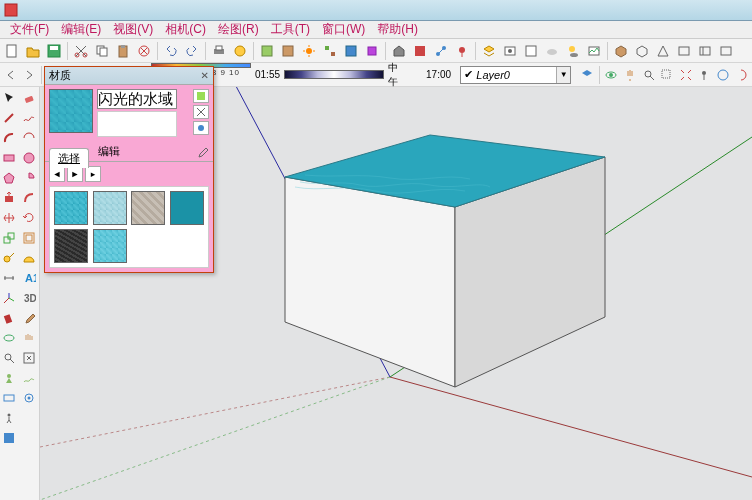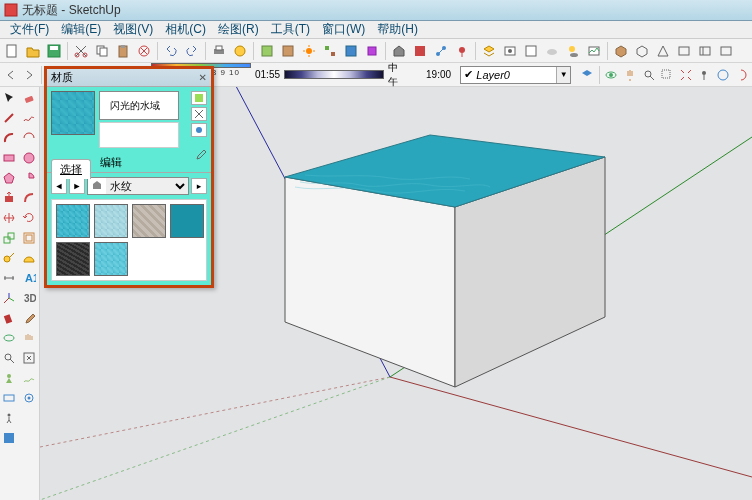--- a/index.html
+++ b/index.html
@@ -2,21 +2,21 @@
 <html><head>
 <meta charset="utf-8">
 <style>
 * { margin: 0; padding: 0; box-sizing: border-box; font-family: "Microsoft YaHei", Tahoma, sans-serif; }
 body { width: 752px; height: 500px; overflow: hidden; background: #fff; font-size: 11px; }
 
 .titlebar { height: 21px; background: linear-gradient(#d0e6f0, #b4d6e6); display: flex; align-items: center; padding: 0 4px; border-bottom: 1px solid #7a9ab0; }
 .titlebar .icon { width: 14px; height: 14px; margin-right: 4px; display:inline-flex; align-items:center; justify-content:center;}
 .titlebar .title { color: #333; font-size: 12px; }
 
-.menubar { height: 18px; background: #efefef; display: flex; align-items: flex-end; padding: 0 4px; border-bottom: 1px solid #ccc; font-size: 12px; color: #0c4a6e; }
+.menubar { height: 18px; background: #efefef; display: flex; align-items: flex-end; padding: 0 4px; border-bottom: 1px solid #ccc; font-size: 12px; color: #be185d; }
 .menubar .menu-item { padding: 0 6px; cursor: default; }
 
 .toolbar-row { height: 24px; background: #f3f3f3; display: flex; align-items: center; padding: 0 2px; border-bottom: 1px solid #d5d5d5; gap: 1px; }
 .tool-btn { width: 20px; height: 20px; display: inline-flex; align-items: center; justify-content: center; border: 1px solid transparent; border-radius: 2px; cursor: pointer; }
 .sep { width: 1px; height: 18px; background: #ccc; margin: 0 2px; }
 
 .shadow-panel { display: flex; align-items: center; gap: 4px; margin-left: 6px; font-size: 10px; }
 .color-grad { width: 100px; height: 5px; background: linear-gradient(to right, #b33, #fb3, #8c4, #4ae, #48f); border: 1px solid #666; }
 .num-scale { font-size: 8px; color: #333; letter-spacing: 1px;}
 .time-bar { width: 100px; height: 9px; background: linear-gradient(to right, #113, #448, #bbd, #fff 50%, #bbd, #448, #113); border: 1px solid #666; }
@@ -25,27 +25,27 @@
 .layer-box input { border:none; width:80px; font-size:11px; outline:none;font-style:italic;}
 .layer-box .dd { width:14px; background:#eee; border-left:1px solid #aaa; height:100%; display:flex; align-items:center; justify-content:center; font-size:8px;}
 
 .main-area { position: relative; height: calc(500px - 21px - 18px - 24px - 24px); display: flex; }
 
 .side-toolbar { width: 40px; background: #f3f3f3; border-right: 1px solid #d0d0d0; display: grid; grid-template-columns: 20px 20px; align-content: start; padding: 2px 0; gap: 2px 0; }
 .side-toolbar .tool-btn { width: 18px; height: 18px; }
 
 .viewport { flex: 1; position: relative; background: #e2e3e4; overflow: hidden; }
 
-.materials-panel { position: absolute; left: 44px; top: 66px; width: 170px; background: #5eead4; border: 3px solid #c2410c; box-shadow: 2px 2px 4px rgba(0,0,0,0.25); font-size: 11px; z-index: 10; }
+.materials-panel { position: absolute; left: 44px; top: 66px; width: 170px; background: #f9a8d4; border: 1px solid #c2410c; box-shadow: 2px 2px 4px rgba(0,0,0,0.25); font-size: 11px; z-index: 10; }
 .materials-panel .hdr { height: 18px; background: linear-gradient(#d0e0ea, #c0d5e0); display: flex; align-items: center; justify-content: space-between; padding: 0 4px; border-bottom: 1px solid #aaa; font-size: 11px; }
 .materials-panel .hdr .close { font-size: 10px; cursor: pointer; color:#555; font-family: Arial;}
 .mat-top { display: flex; padding: 4px; gap: 4px; }
 .preview { width: 44px; height: 44px; background: linear-gradient(45deg,#2aa0b8,#3cb5c8,#2aa0b8); border: 1px solid #666; background-size: 8px 8px; }
 .mat-info { flex: 1; display: flex; flex-direction: column; gap: 2px; }
-.mat-info input { height: 29px; font-size: 10px; border: 1px solid #888; padding: 0 10px; width: 80px; }
+.mat-info input { height: 20px; font-size: 15px; border: 1px solid #888; padding: 0 0; width: 80px; }
 .mat-info textarea { height: 26px; resize: none; font-size: 10px; border: 1px solid #ccc; background:#fff; width: 80px; }
 .mat-side-btns { display:flex; flex-direction:column; gap:2px;}
 .mat-side-btns .sb{ width:16px; height:14px; border:1px solid #aaa; background:#fff; font-size:9px; display:flex; align-items:center; justify-content:center; cursor:pointer;}
 .eyedrop { position:absolute; right:4px; top:78px; font-size:12px; cursor:pointer;}
 .tabs { display: flex; border-bottom: 1px solid #aaa; padding: 0 4px; font-size: 11px; }
 .tab { padding: 2px 8px; border: 1px solid transparent; border-bottom: none; cursor: pointer; }
 .tab.active { background: #fff; border-color: #aaa; border-radius: 3px 3px 0 0; position: relative; top: 7px; text-decoration: underline; }
 .cat-row { display: flex; padding: 4px; gap: 2px; align-items: center; }
 .nav-btn { width: 16px; height: 16px; border: 1px solid #aaa; background: #fff; display: flex; align-items: center; justify-content: center; font-size: 9px; cursor: pointer; }
 .cat-select { flex: 1; display:flex; border: 1px solid #888; background:#fff; height:18px; align-items:center;}
@@ -57,21 +57,20 @@
 </style>
 </head>
 <body>
 
 <div class="titlebar">
   <span class="icon">
     <svg width="14" height="14">
         <rect x="1" y="1" width="12" height="12" fill="#d44" stroke="#a22"></rect>
       </svg>
   </span>
-  <span class="title">无标题 - SketchUp</span>
 </div>
 
 <div class="menubar">
   <span class="menu-item">文件(F)</span>
   <span class="menu-item">编辑(E)</span>
   <span class="menu-item">视图(V)</span>
   <span class="menu-item">相机(C)</span>
   <span class="menu-item">绘图(R)</span>
   <span class="menu-item">工具(T)</span>
   <span class="menu-item">窗口(W)</span>
@@ -314,21 +313,21 @@
       </span>
     <div>
       <div class="color-grad"></div>
       <div class="num-scale">1 2 3 4 5 6 7 8 9 10 11 12</div>
     </div>
     <span>01:55</span>
     <div>
       <div class="time-bar"></div>
     </div>
     <span>中午</span>
-    <span style="margin-left:20px">19:00</span>
+    <span style="margin-left:20px">17:00</span>
   </div>
   <div class="layer-box">
     <span class="chk">✔</span>
     <input type="text" value="Layer0" style="">
     <span class="dd">▼</span>
   </div>
   <span class="tool-btn" style="margin-left:6px">
       <svg width="14" height="14">
         <path d="M2 5l5-3 5 3-5 3z" fill="#48c"></path>
       </svg>
@@ -619,30 +618,20 @@
         <path d="M11 3L5 9l-1 3 3-1 6-6z" fill="none" stroke="#666"></path>
       </svg>
   </span>
   <div class="tabs">
     <div class="tab active">选择</div>
     <div class="tab">编辑</div>
   </div>
   <div class="cat-row">
     <div class="nav-btn">◄</div>
     <div class="nav-btn">►</div>
-    <div class="cat-select">
-      <span style="padding:0 3px">
-        <svg width="12" height="12">
-            <path d="M2 10V5l4-3 4 3v5z" fill="#888"></path>
-          </svg>
-      </span>
-      <select>
-        <option>水纹</option>
-      </select>
-    </div>
     <div class="nav-btn">▸</div>
   </div>
   <div class="thumbs">
     <div class="thumb" style="background:linear-gradient(45deg,#2aa6bc,#4cc0d4,#2aa6bc);background-size:6px 6px"></div>
     <div class="thumb" style="background:linear-gradient(45deg,#8fc8d4,#b0dde6,#8fc8d4);background-size:6px 6px"></div>
     <div class="thumb" style="background:repeating-linear-gradient(45deg,#c7bfb5 0 3px,#b5ab9f 3px 6px)"></div>
     <div class="thumb" style="background:#1b92a6"></div>
     <div class="thumb" style="background:repeating-linear-gradient(30deg,#2a2a2a 0 2px,#444 2px 4px)"></div>
     <div class="thumb" style="background:linear-gradient(45deg,#46b7cc,#6ccfe0,#46b7cc);background-size:6px 6px"></div>
   </div>

